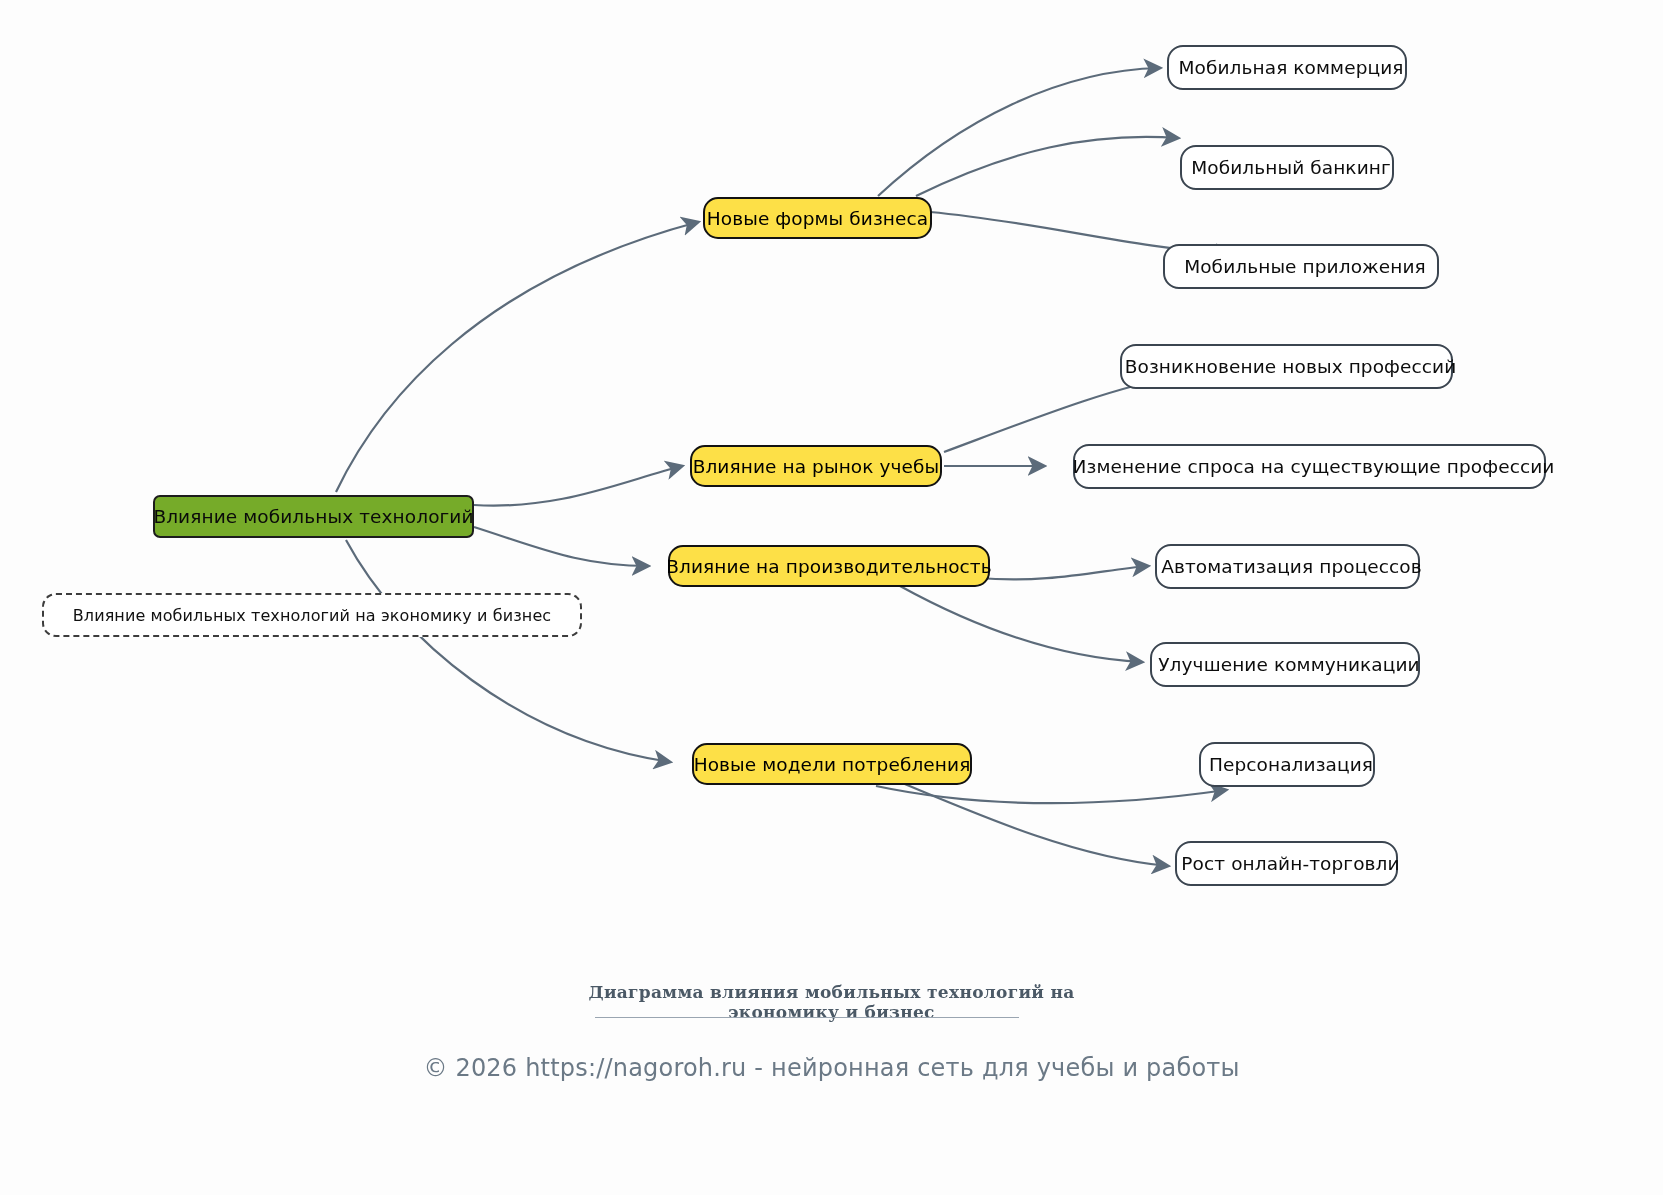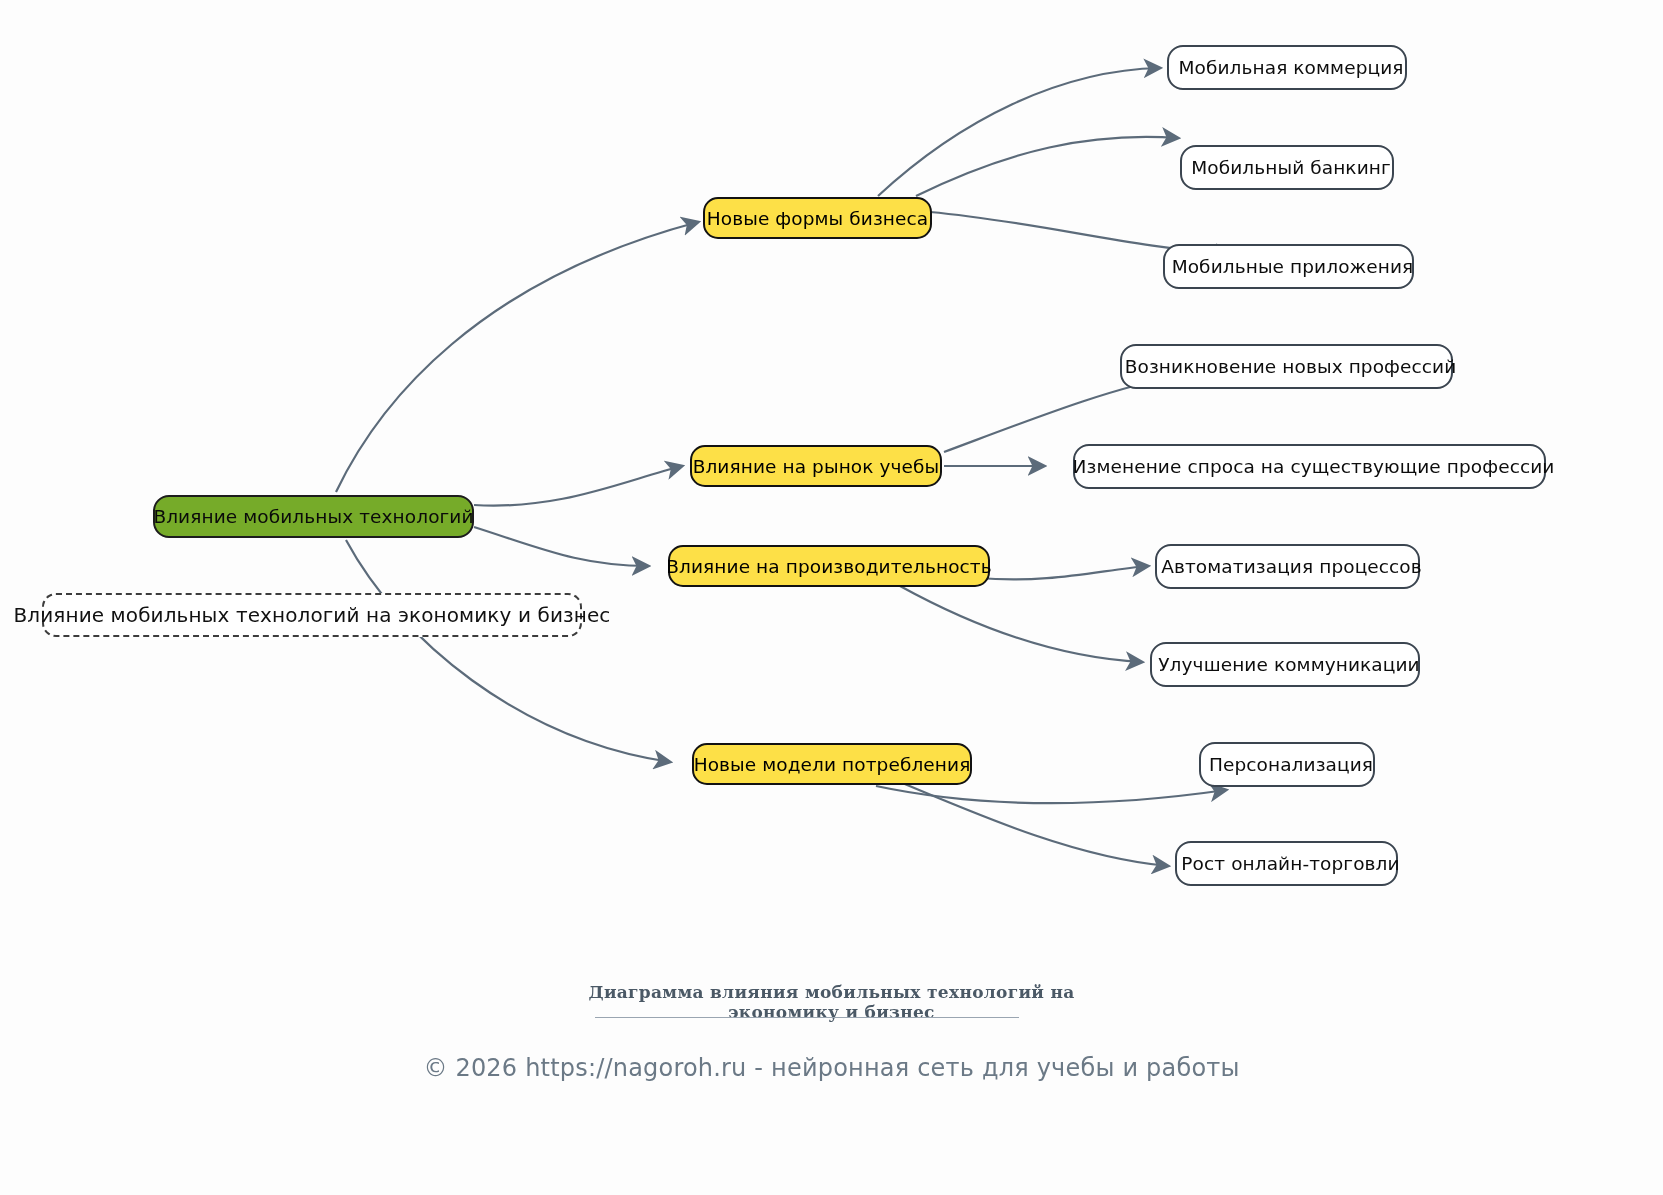--- a/index.html
+++ b/index.html
@@ -36,41 +36,41 @@
     justify-content: center;
     white-space: nowrap;
     font-family: "DejaVu Sans", sans-serif;
     font-size: 18.5px;
     color: #0a0a0a;
     letter-spacing: 0.1px;
   }
   .node-root {
     background: #76ab29;
     border: 2.2px solid #1c1c1c;
-    border-radius: 16px;
+    border-radius: 7px;
   }
   .node-branch {
     background: #fde047;
     border: 2.2px solid #121212;
     border-radius: 15px;
     color: #000000;
   }
   .node-leaf {
     background: #ffffff;
     border: 2px solid #3b4550;
     border-radius: 16px;
     color: #0d0d0d;
     padding-left: 8px;
   }
   .node-note {
     background: #ffffff;
     border: 2.4px dashed #3c3c3c;
     border-radius: 14px;
     color: #111111;
-    font-size: 20px;
+    font-size: 16px;
   }
   .footer {
     position: absolute;
     left: 0;
     width: 1663px;
     text-align: center;
     margin-top: 19px;
   }
   .footer-title {
     top: 963px;
@@ -153,21 +153,21 @@
   <div class="node node-branch" style="left:692px; top:743px; width:280px; height:42px;">
     <span>Новые модели потребления</span>
   </div>
 
   <div class="node node-leaf" style="left:1167px; top:45px; width:240px; height:45px;">
     <span>Мобильная коммерция</span>
   </div>
   <div class="node node-leaf" style="left:1180px; top:145px; width:214px; height:45px;">
     <span>Мобильный банкинг</span>
   </div>
-  <div class="node node-leaf" style="left:1163px; top:244px; width:251px; height:45px;">
+  <div class="node node-leaf" style="left:1163px; top:244px; width:276px; height:45px;">
     <span>Мобильные приложения</span>
   </div>
 
   <div class="node node-leaf" style="left:1120px; top:344px; width:333px; height:45px;">
     <span>Возникновение новых профессий</span>
   </div>
   <div class="node node-leaf" style="left:1049px; top:444px; width:473px; height:45px;margin-left:24px;">
     <span>Изменение спроса на существующие профессии</span>
   </div>
 

